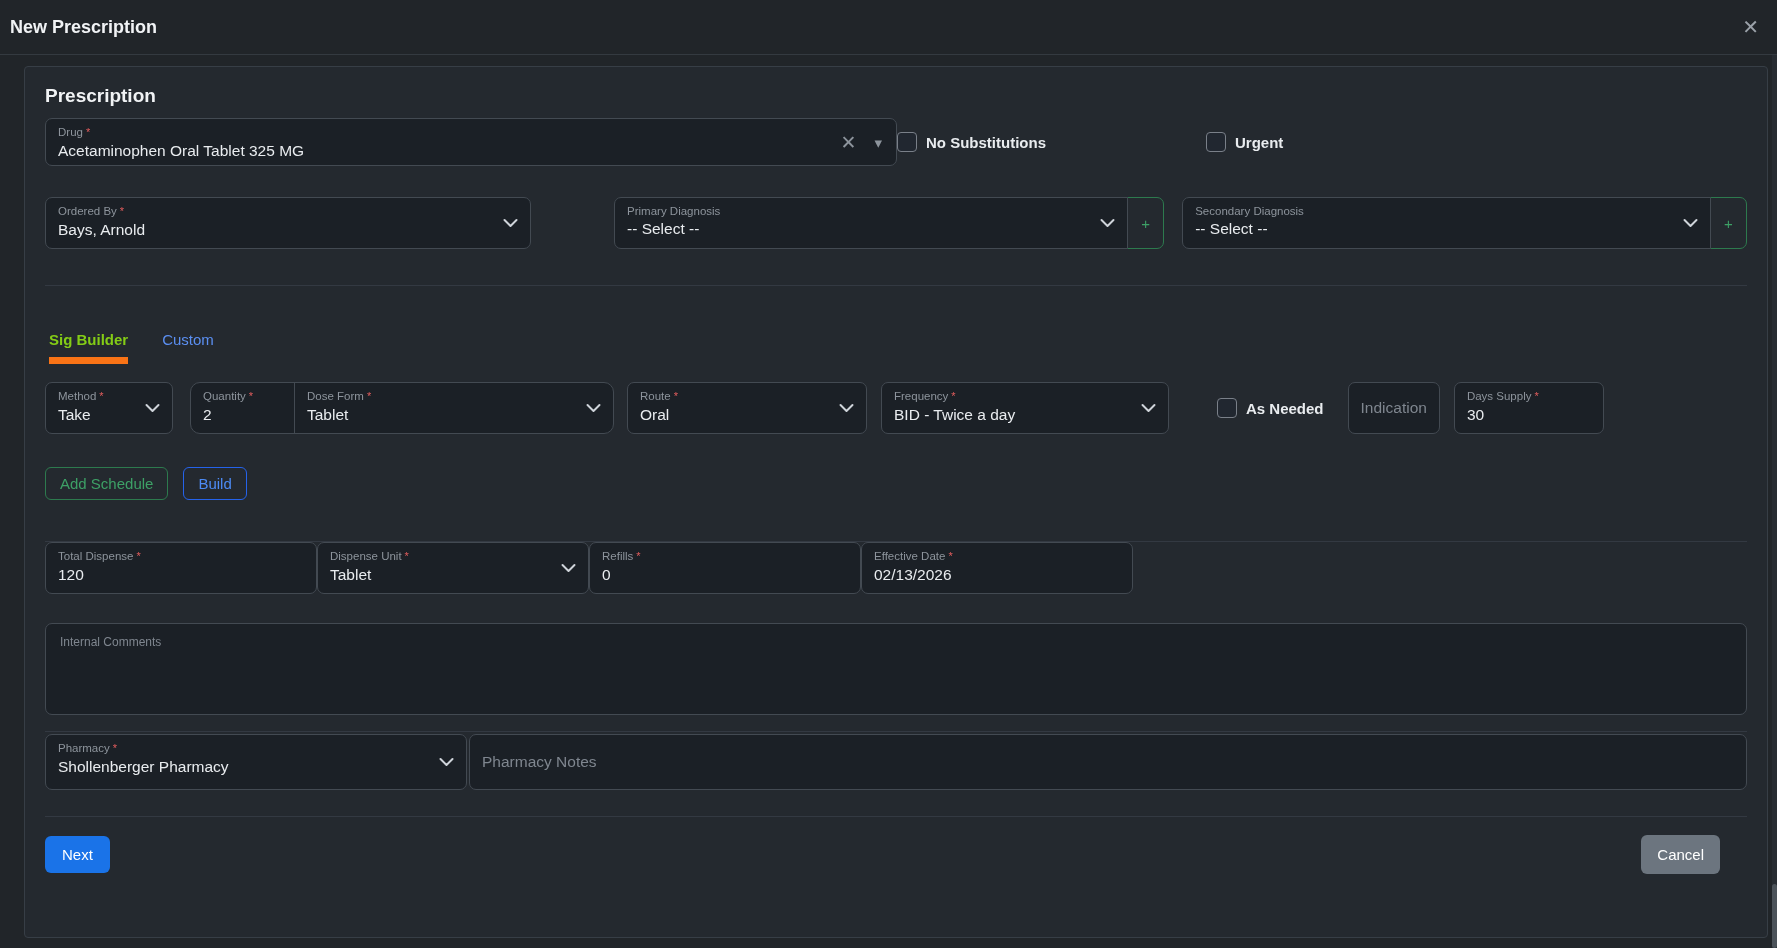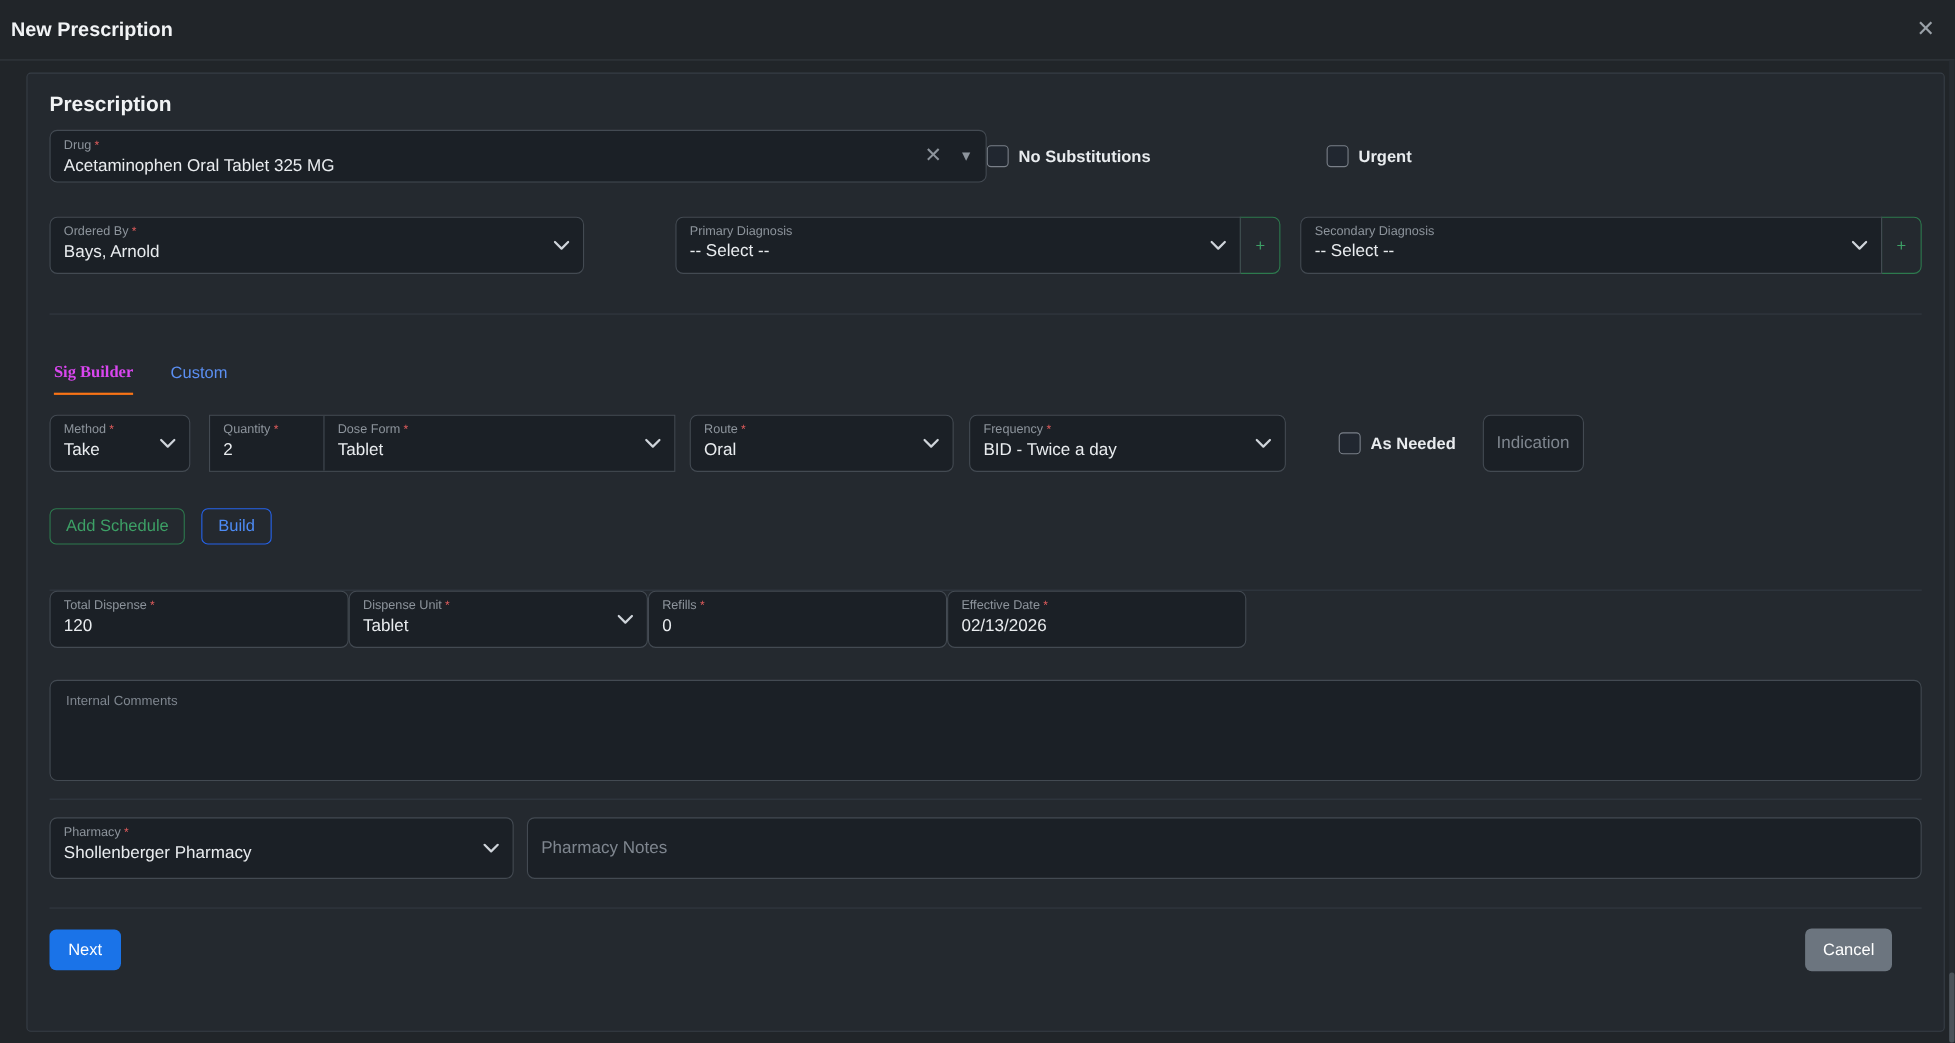--- a/index.html
+++ b/index.html
@@ -59,27 +59,27 @@
   .chk-urgent { margin-left:160px; }
   .row-diag { display:flex; margin-top:31px; }
   .row-diag .fld { height:52px; }
   .col-ordered { width:497px; }
   .col-primary { width:564px; margin-left:83px; }
   .col-secondary { width:579px; margin-left:18px; }
   .div-1 { margin-top:36px; }
   
   .tabs { display:flex; gap:34px; margin-top:45px; padding-left:4px; }
   .tab { font-size:15px; padding-bottom:9px; cursor:pointer; }
-  .tab.active { color:#d946ef; font-weight:bold; border-bottom:2px solid #f97316;font-family:Liberation Serif, serif; }
+  .tab.active { color:#84cc16; font-weight:bold; border-bottom:7px solid #f97316; }
   .tab.inactive { color:#5b8ff2; }
   
   .row-sig { display:flex; align-items:center; margin-top:18px; }
   .row-sig .fld { height:52px; flex:none; }
   .f-method { width:128px; }
-  .grp-qty { display:flex; width:424px; height:52px; background:#1b2026; border:1px solid #434a52; border-radius:0; margin-left:17px; overflow:hidden; }
+  .grp-qty { display:flex; width:424px; height:52px; background:#1b2026; border:1px solid #434a52; border-radius:10px; margin-left:17px; overflow:hidden; }
   .grp-qty .sub { padding:6px 12px 7px 12px; position:relative; }
   .sub-qty { width:104px; border-right:1px solid #434a52; }
   .sub-dose { flex:1; padding-right:36px !important; }
   .f-route { width:240px; margin-left:13px; }
   .f-freq { width:288px; margin-left:14px; }
   .chk-asneeded { margin-left:48px; }
   .f-indic { flex:1; margin-left:24px; height:52px; display:flex; align-items:center; }
   .f-days { width:150px; margin-left:14px; }
   
   .row-btns { display:flex; gap:15px; margin-top:33px; }
@@ -88,21 +88,21 @@
   .btn-blue { color:#4d8bf5; border:1px solid #2563eb; }
   .div-2 { margin-top:41px; }
   
   .row-disp { display:flex; }
   .row-disp .fld { width:272px; height:52px; flex:none; }
   
   .comments { margin-top:29px; height:92px; padding:11px 14px; }
   .comments .ph { font-size:12px; }
   .div-3 { margin-top:16px; }
   
-  .row-pharm { display:flex; gap:12px; margin-top:16px; }
+  .row-pharm { display:flex; gap:2px; margin-top:2px; }
   .f-pharmacy { width:422px; height:56px; }
   .f-pharmnotes { flex:1; height:56px; display:flex; align-items:center; }
   .div-4 { margin-top:26px; }
   
   .footer { display:flex; align-items:center; justify-content:space-between; margin-top:18px; }
   .btn-next { background:#1a73e8; color:#fff; font-size:15px; border:none; border-radius:6px; padding:10px 17px; cursor:pointer; }
   .btn-cancel { background:#6c757f; color:#fff; font-size:15px; border:none; border-radius:6px; padding:11px 16px; margin-right:27px; cursor:pointer;text-align:right; }
   
   .scrollbar { position:absolute; right:0; top:55px; bottom:0; width:5px; background:#272c32; }
   .scroll-thumb { position:absolute; bottom:0; left:0; right:0; height:64px; background:#4c535a; border-radius:3px; }
@@ -225,20 +225,24 @@
           </svg>
         </span>
     </div>
     <label class="chk chk-asneeded">
       <span class="chk-box"></span>
       <span class="chk-lbl">As Needed</span>
     </label>
     <div class="fld f-indic">
       <div class="val ph">Indication</div>
     </div>
+    <div class="fld f-days">
+      <div class="lbl"><span>Days Supply</span><span class="req">*</span></div>
+      <div class="val">30</div>
+    </div>
   </div>
 
   <div class="row-btns">
     <button class="btn-outline btn-green">Add Schedule</button>
     <button class="btn-outline btn-blue">Build</button>
   </div>
 
   <hr class="divider div-2">
 
   <div class="row-disp">

